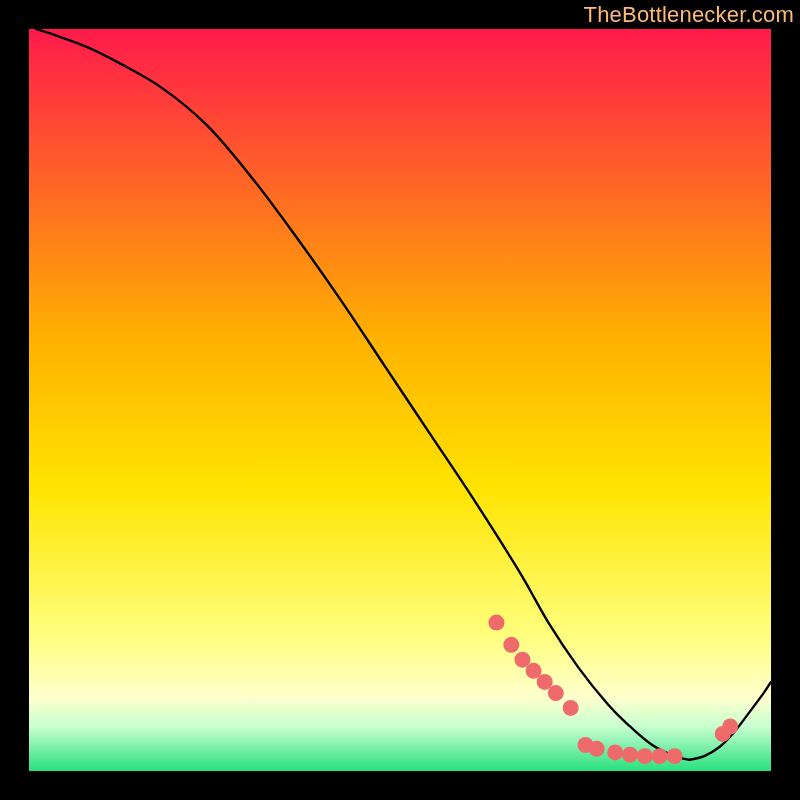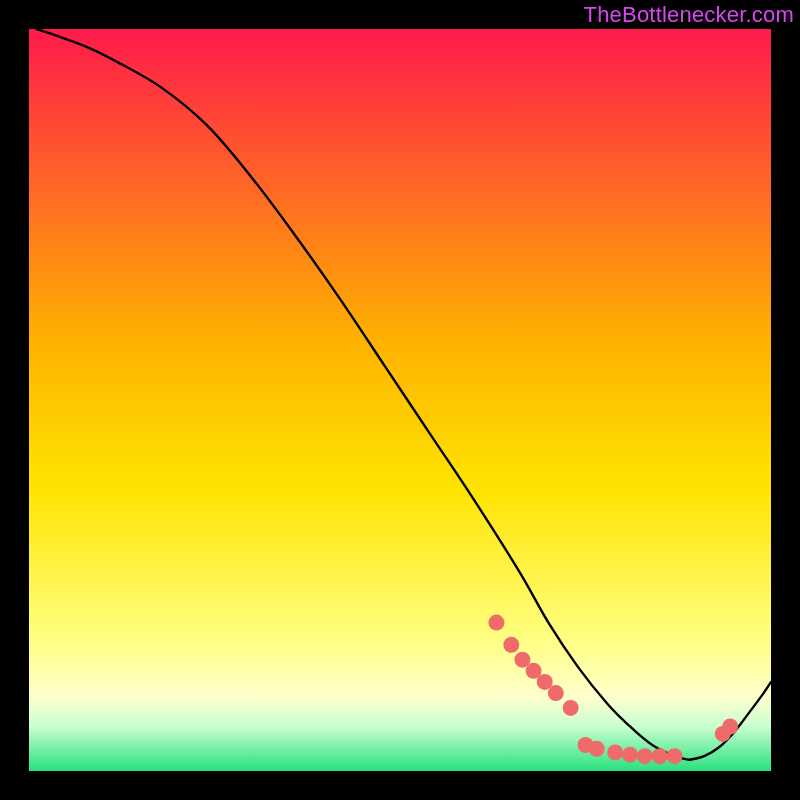--- a/index.html
+++ b/index.html
@@ -14,21 +14,21 @@
   .frame {
     position: relative;
     width: 800px;
     height: 800px;
     background: #000;
   }
   .watermark {
     position: absolute;
     top: 2px;
     right: 6px;
-    color: #d946ef;
+    color: #fdba74;
     font-size: 22px;
     letter-spacing: 0.2px;
     z-index: 10;
     user-select: none;
   }
   .plot {
     position: absolute;
     display: block;
   }
 </style>

